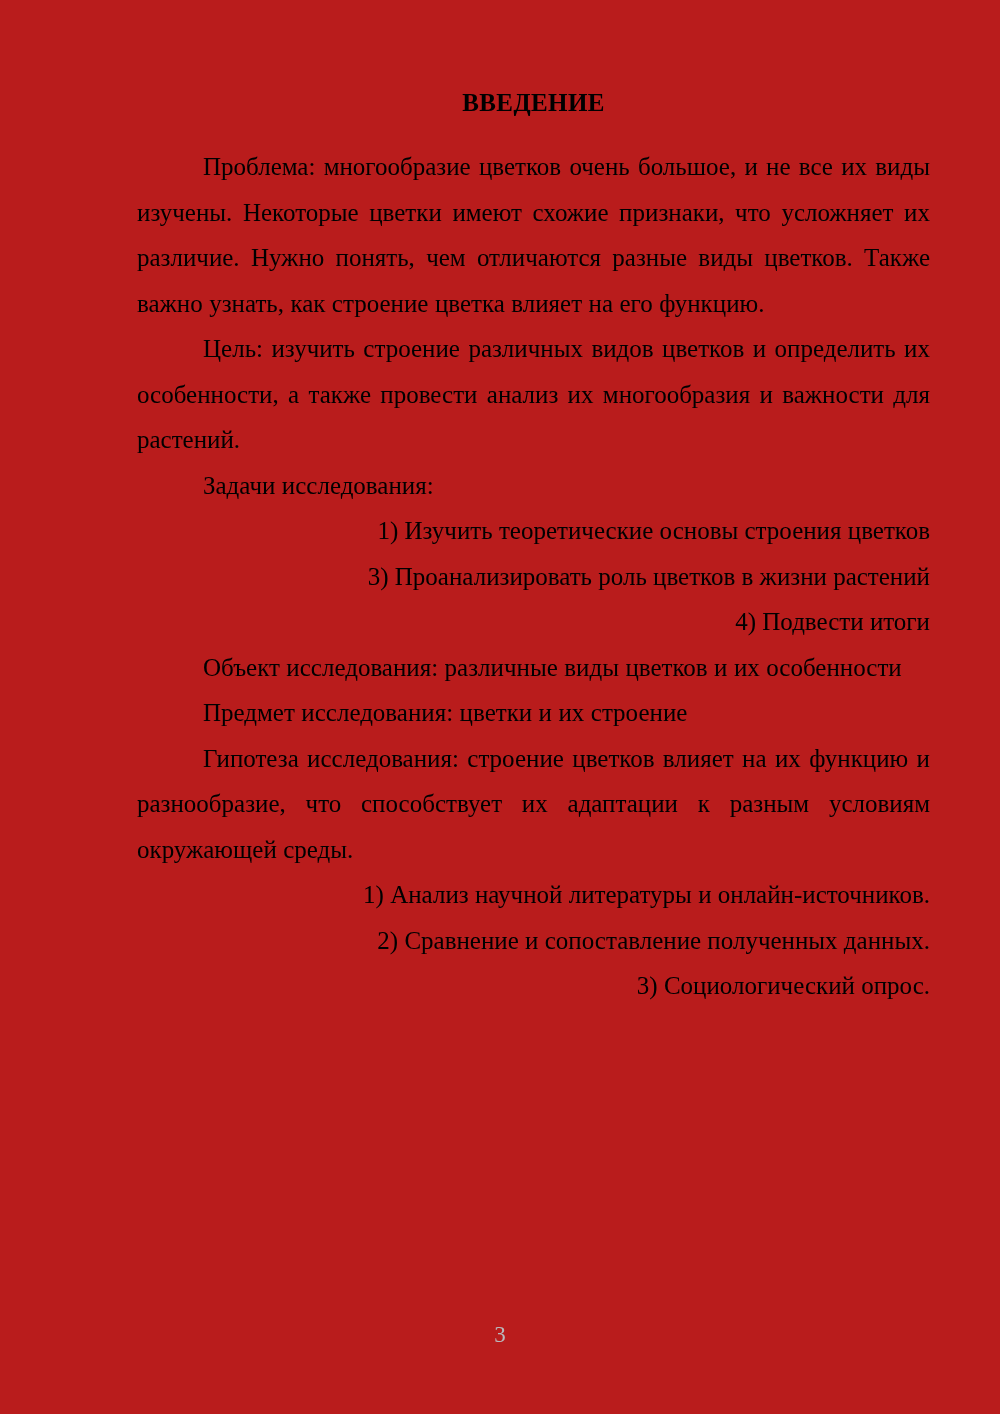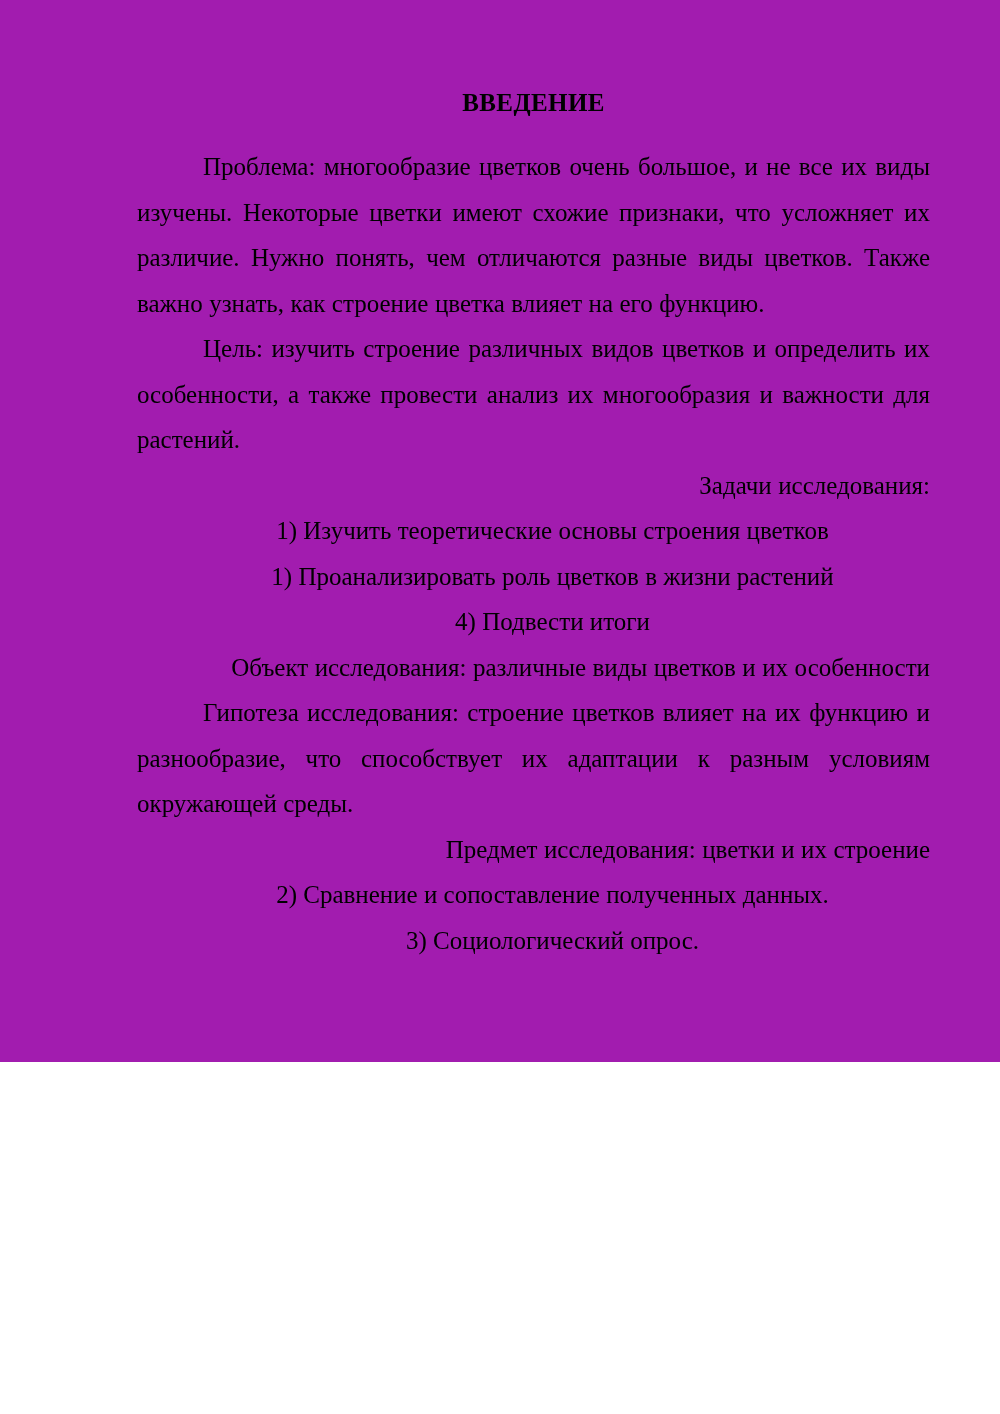--- a/index.html
+++ b/index.html
@@ -4,22 +4,22 @@
 <title>ВВЕДЕНИЕ</title>
 <style>
   html, body {
     margin: 0;
     padding: 0;
     background: #ffffff;
   }
   .page {
     position: relative;
     width: 1000px;
-    height: 1062px;
-    background: #a21caf;
+    height: 1414px;
+    background: #b91c1c;
     overflow: hidden;
     font-family: "Liberation Serif", "DejaVu Serif", serif;
     color: #000000;
   }
   .content {
     position: absolute;
     left: 137px;
     top: 88px;
     width: 793px;
   }
@@ -35,31 +35,31 @@
     font-size: 25px;
     line-height: 45.5px;
     text-align: justify;
     text-justify: inter-word;
     text-indent: 66px;
     margin: 0;
     hyphens: none;
     word-spacing: 0.2px;
   }
   .para.nojustify {
-    text-align: right;
+    text-align: left;
   }
   .list {
     list-style: none;
     margin: 0;
     padding: 0;
   }
   .list-item {
     font-size: 25px;
     line-height: 45.5px;
-    text-align: center;
+    text-align: right;
     margin: 0;
     padding-left: 38px;
     white-space: nowrap;
   }
   .page-number {
     position: absolute;
     left: 0;
     top: 1322px;
     width: 1000px;
     text-align: center;
@@ -79,32 +79,33 @@
 
 
     <p class="para">Проблема: многообразие цветков очень большое, и не все их виды изучены. Некоторые цветки имеют схожие признаки, что усложняет их различие. Нужно понять, чем отличаются разные виды цветков. Также важно узнать, как строение цветка влияет на его функцию.</p>
 
     <p class="para">Цель: изучить строение различных видов цветков и определить их особенности, а также провести анализ их многообразия и важности для растений.</p>
 
     <p class="para nojustify">Задачи исследования:</p>
 
     <ol class="list">
       <li class="list-item">1) Изучить теоретические основы строения цветков</li>
-      <li class="list-item">1) Проанализировать роль цветков в жизни растений</li>
+      <li class="list-item">3) Проанализировать роль цветков в жизни растений</li>
       <li class="list-item">4) Подвести итоги</li>
     </ol>
 
     <p class="para nojustify">Объект исследования: различные виды цветков и их особенности</p>
 
+    <p class="para nojustify">Предмет исследования: цветки и их строение</p>
+
     <p class="para">Гипотеза исследования: строение цветков влияет на их функцию и разнообразие, что способствует их адаптации к разным условиям окружающей среды.</p>
-
-    <p class="para nojustify">Предмет исследования: цветки и их строение</p>
 
 
     <ol class="list">
+      <li class="list-item">1) Анализ научной литературы и онлайн-источников.</li>
       <li class="list-item">2) Сравнение и сопоставление полученных данных.</li>
       <li class="list-item">3) Социологический опрос.</li>
     </ol>
 
   </div>
 
   <div class="page-number">3</div>
 
 </div>
 

